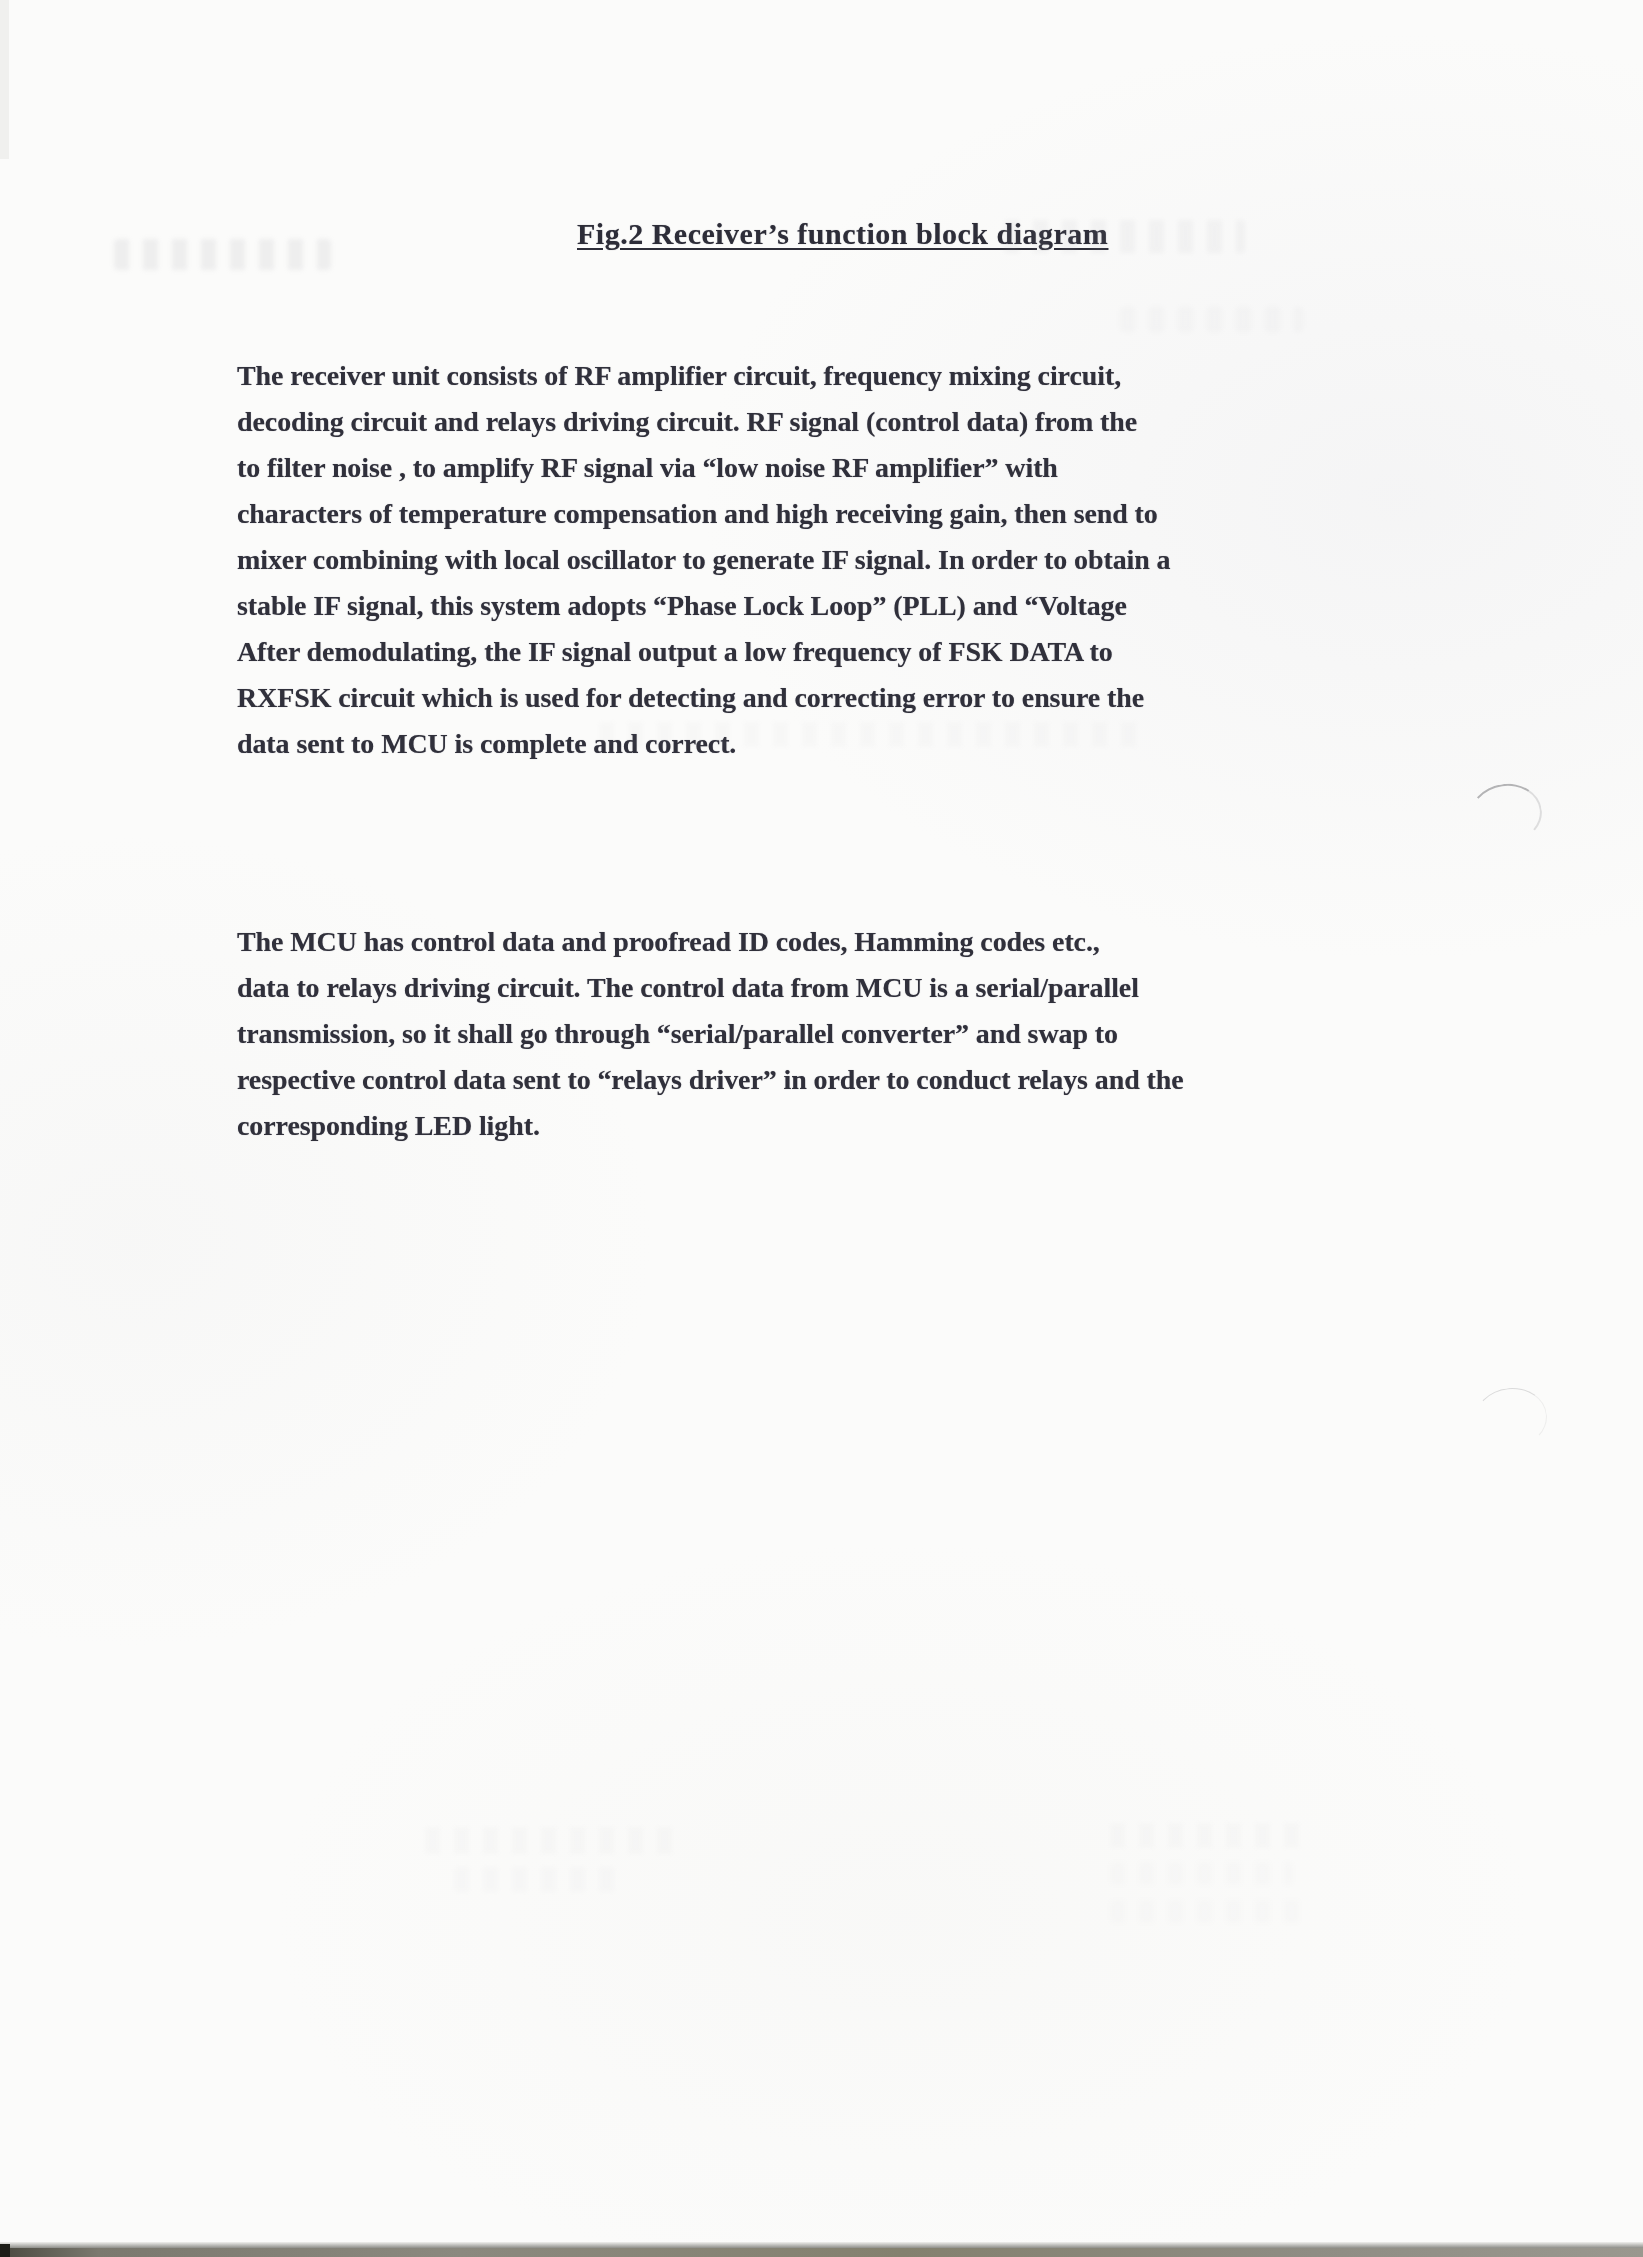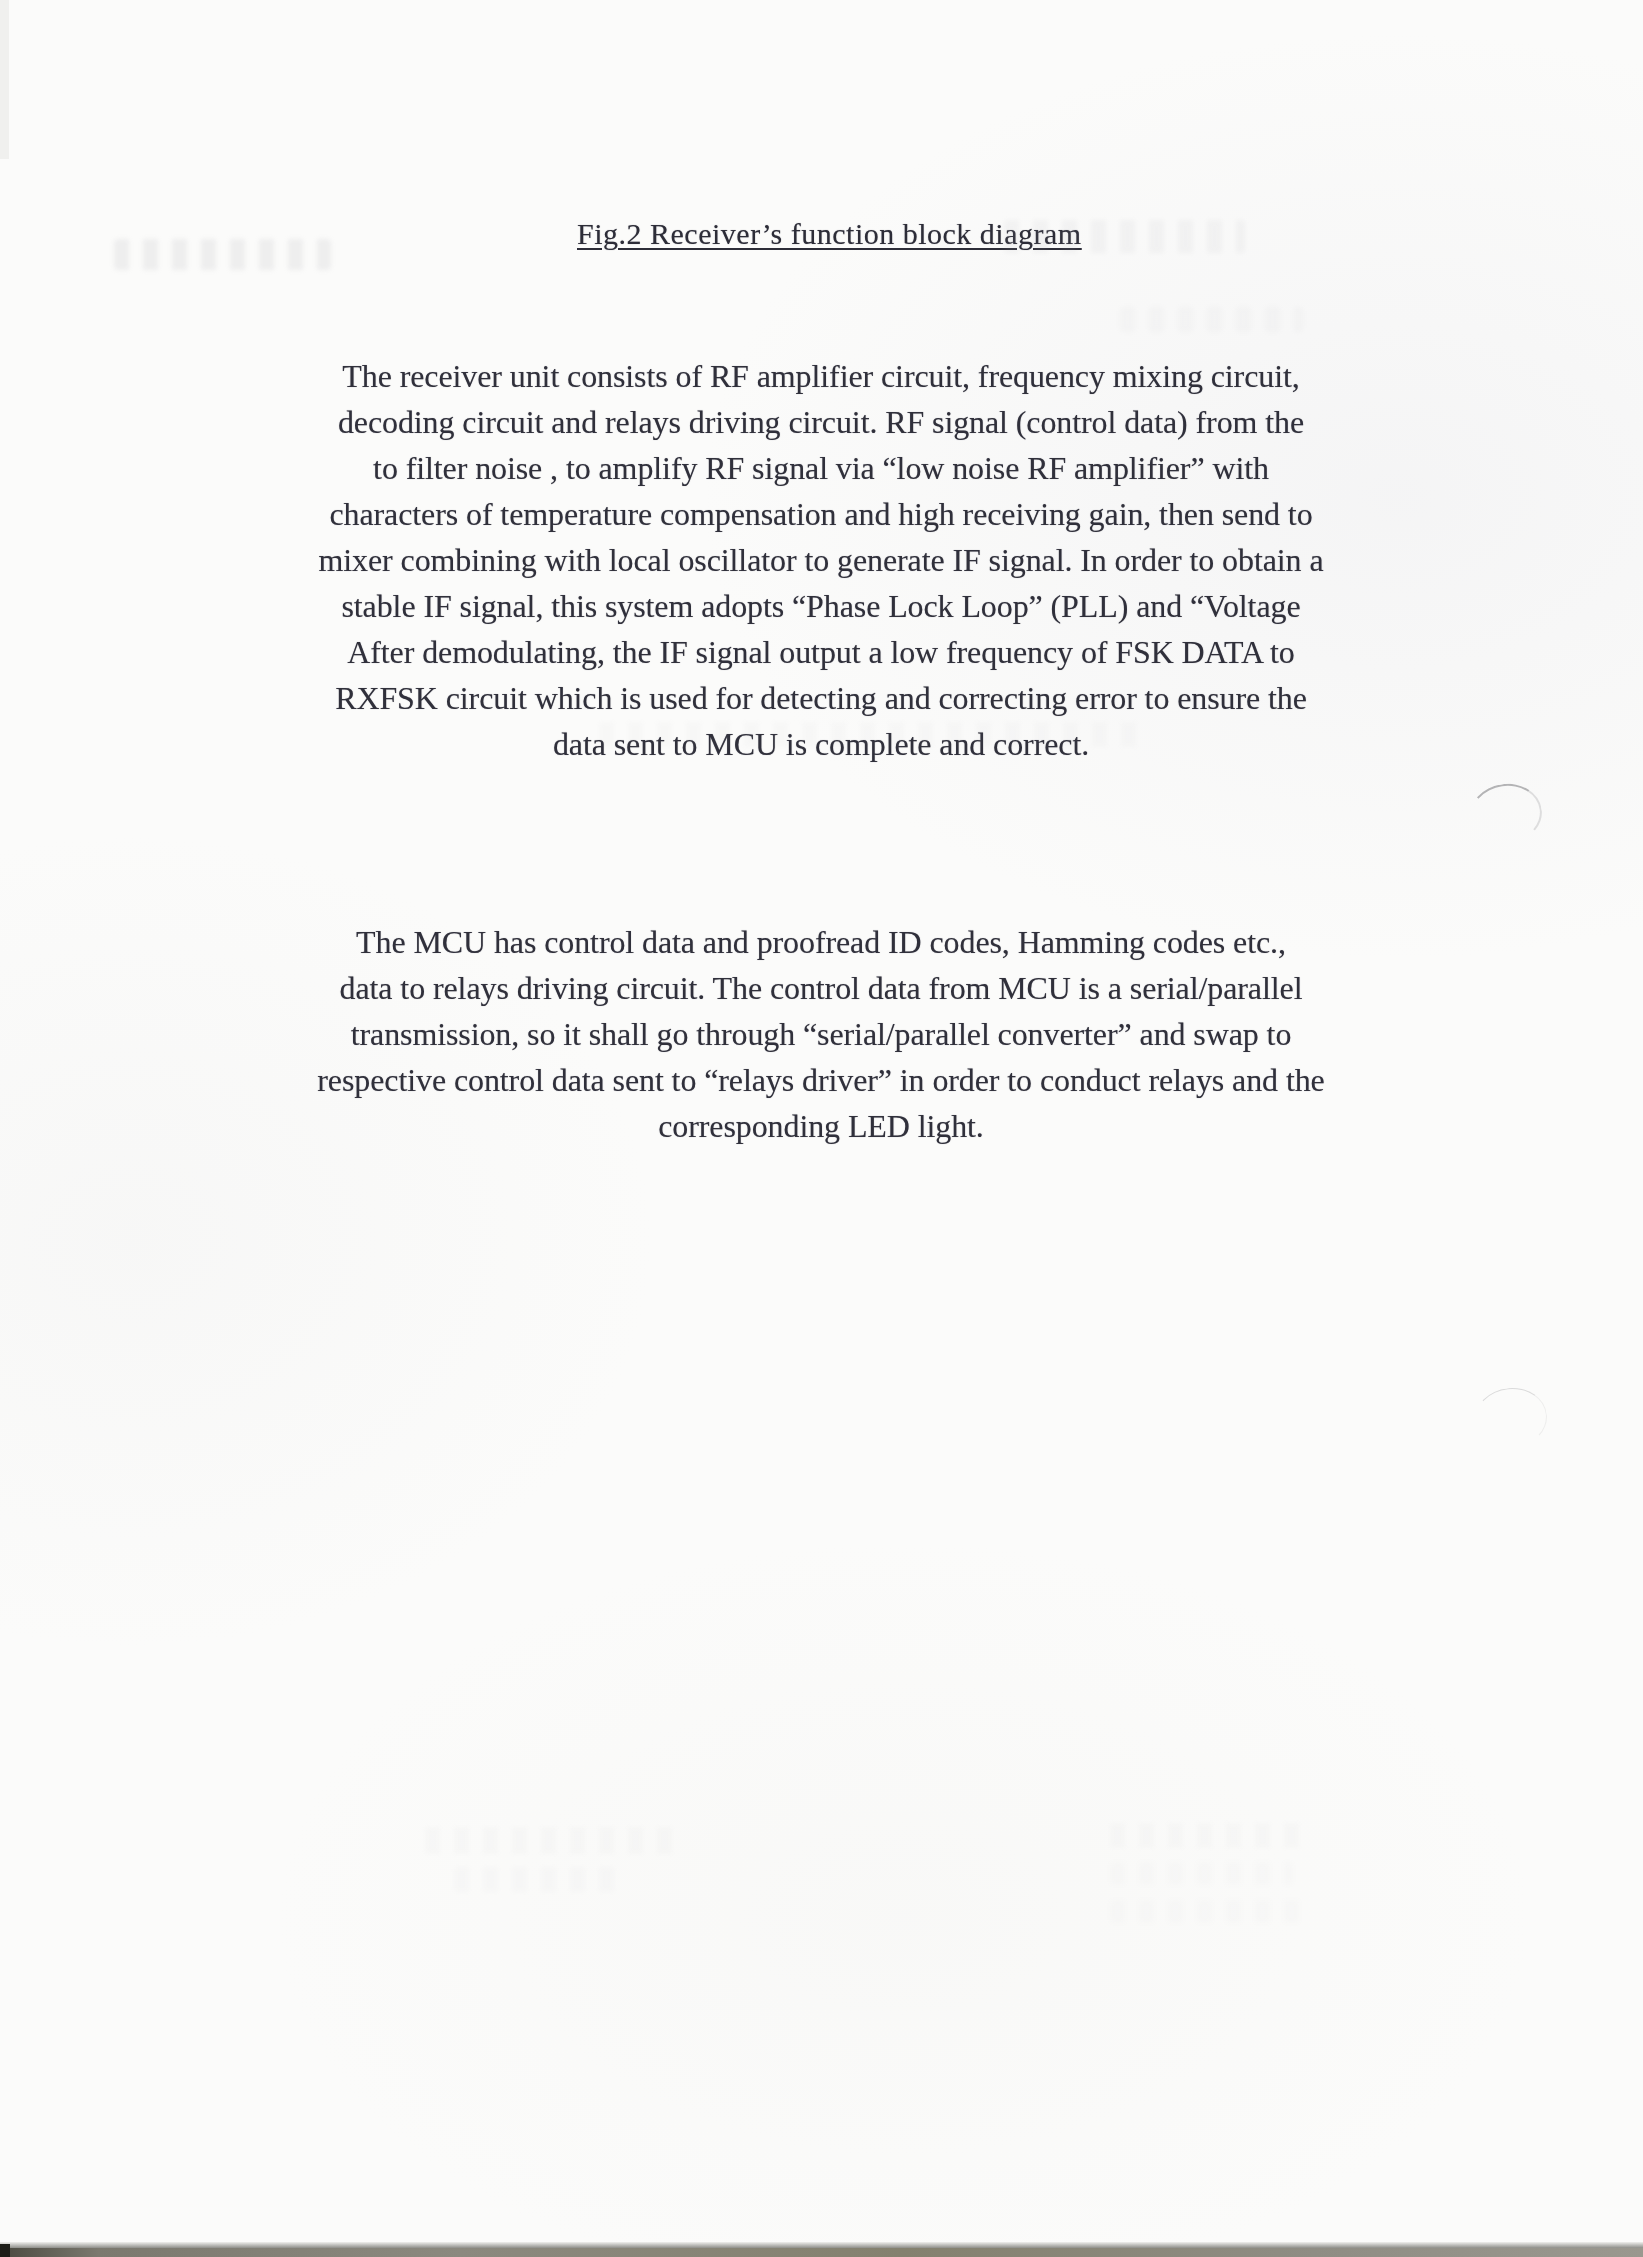--- a/index.html
+++ b/index.html
@@ -14,45 +14,45 @@
     font-family: "Liberation Serif", "DejaVu Serif", serif;
     background:
       radial-gradient(1159px 772px at 85% 22%, rgba(235,235,238,0.40), transparent 60%),
       radial-gradient(869px 676px at 8% 55%, rgba(240,240,240,0.35), transparent 60%),
       radial-gradient(966px 579px at 55% 85%, rgba(242,242,240,0.30), transparent 65%),
       #fbfbfa;
   }
   .sheet {
     position: absolute;
     inset: 0;
+    font-weight: bold;
   }
   .title {
     position: absolute;
     left: 577px;
     top: 214px;
     font-size: 30px;
     line-height: 39px;
     color: #2d2d38;
     letter-spacing: 0.5px;
     white-space: nowrap;
     text-decoration: underline;
     text-underline-offset: 3.9px;
     text-decoration-thickness: 1.9px;
     text-shadow: 0 0 1px rgba(45,45,60,0.45);
   }
   .para {
     position: absolute;
     left: 237px;
     width: 1168px;
-    font-size: 32px;
+    font-size: 28px;
     line-height: 46px;
     color: #30303b;
     letter-spacing: -0.1px;
     text-shadow: 0 0 1px rgba(45,45,60,0.40);
-    text-align: center;
   }
   .p1 { top: 353px; }
   .p2 { top: 919px; }
   .line { white-space: nowrap; }
 
   
   .edge-left {
     position: absolute;
     left: 0; top: 0;
     width: 8.7px; height: 159px;

